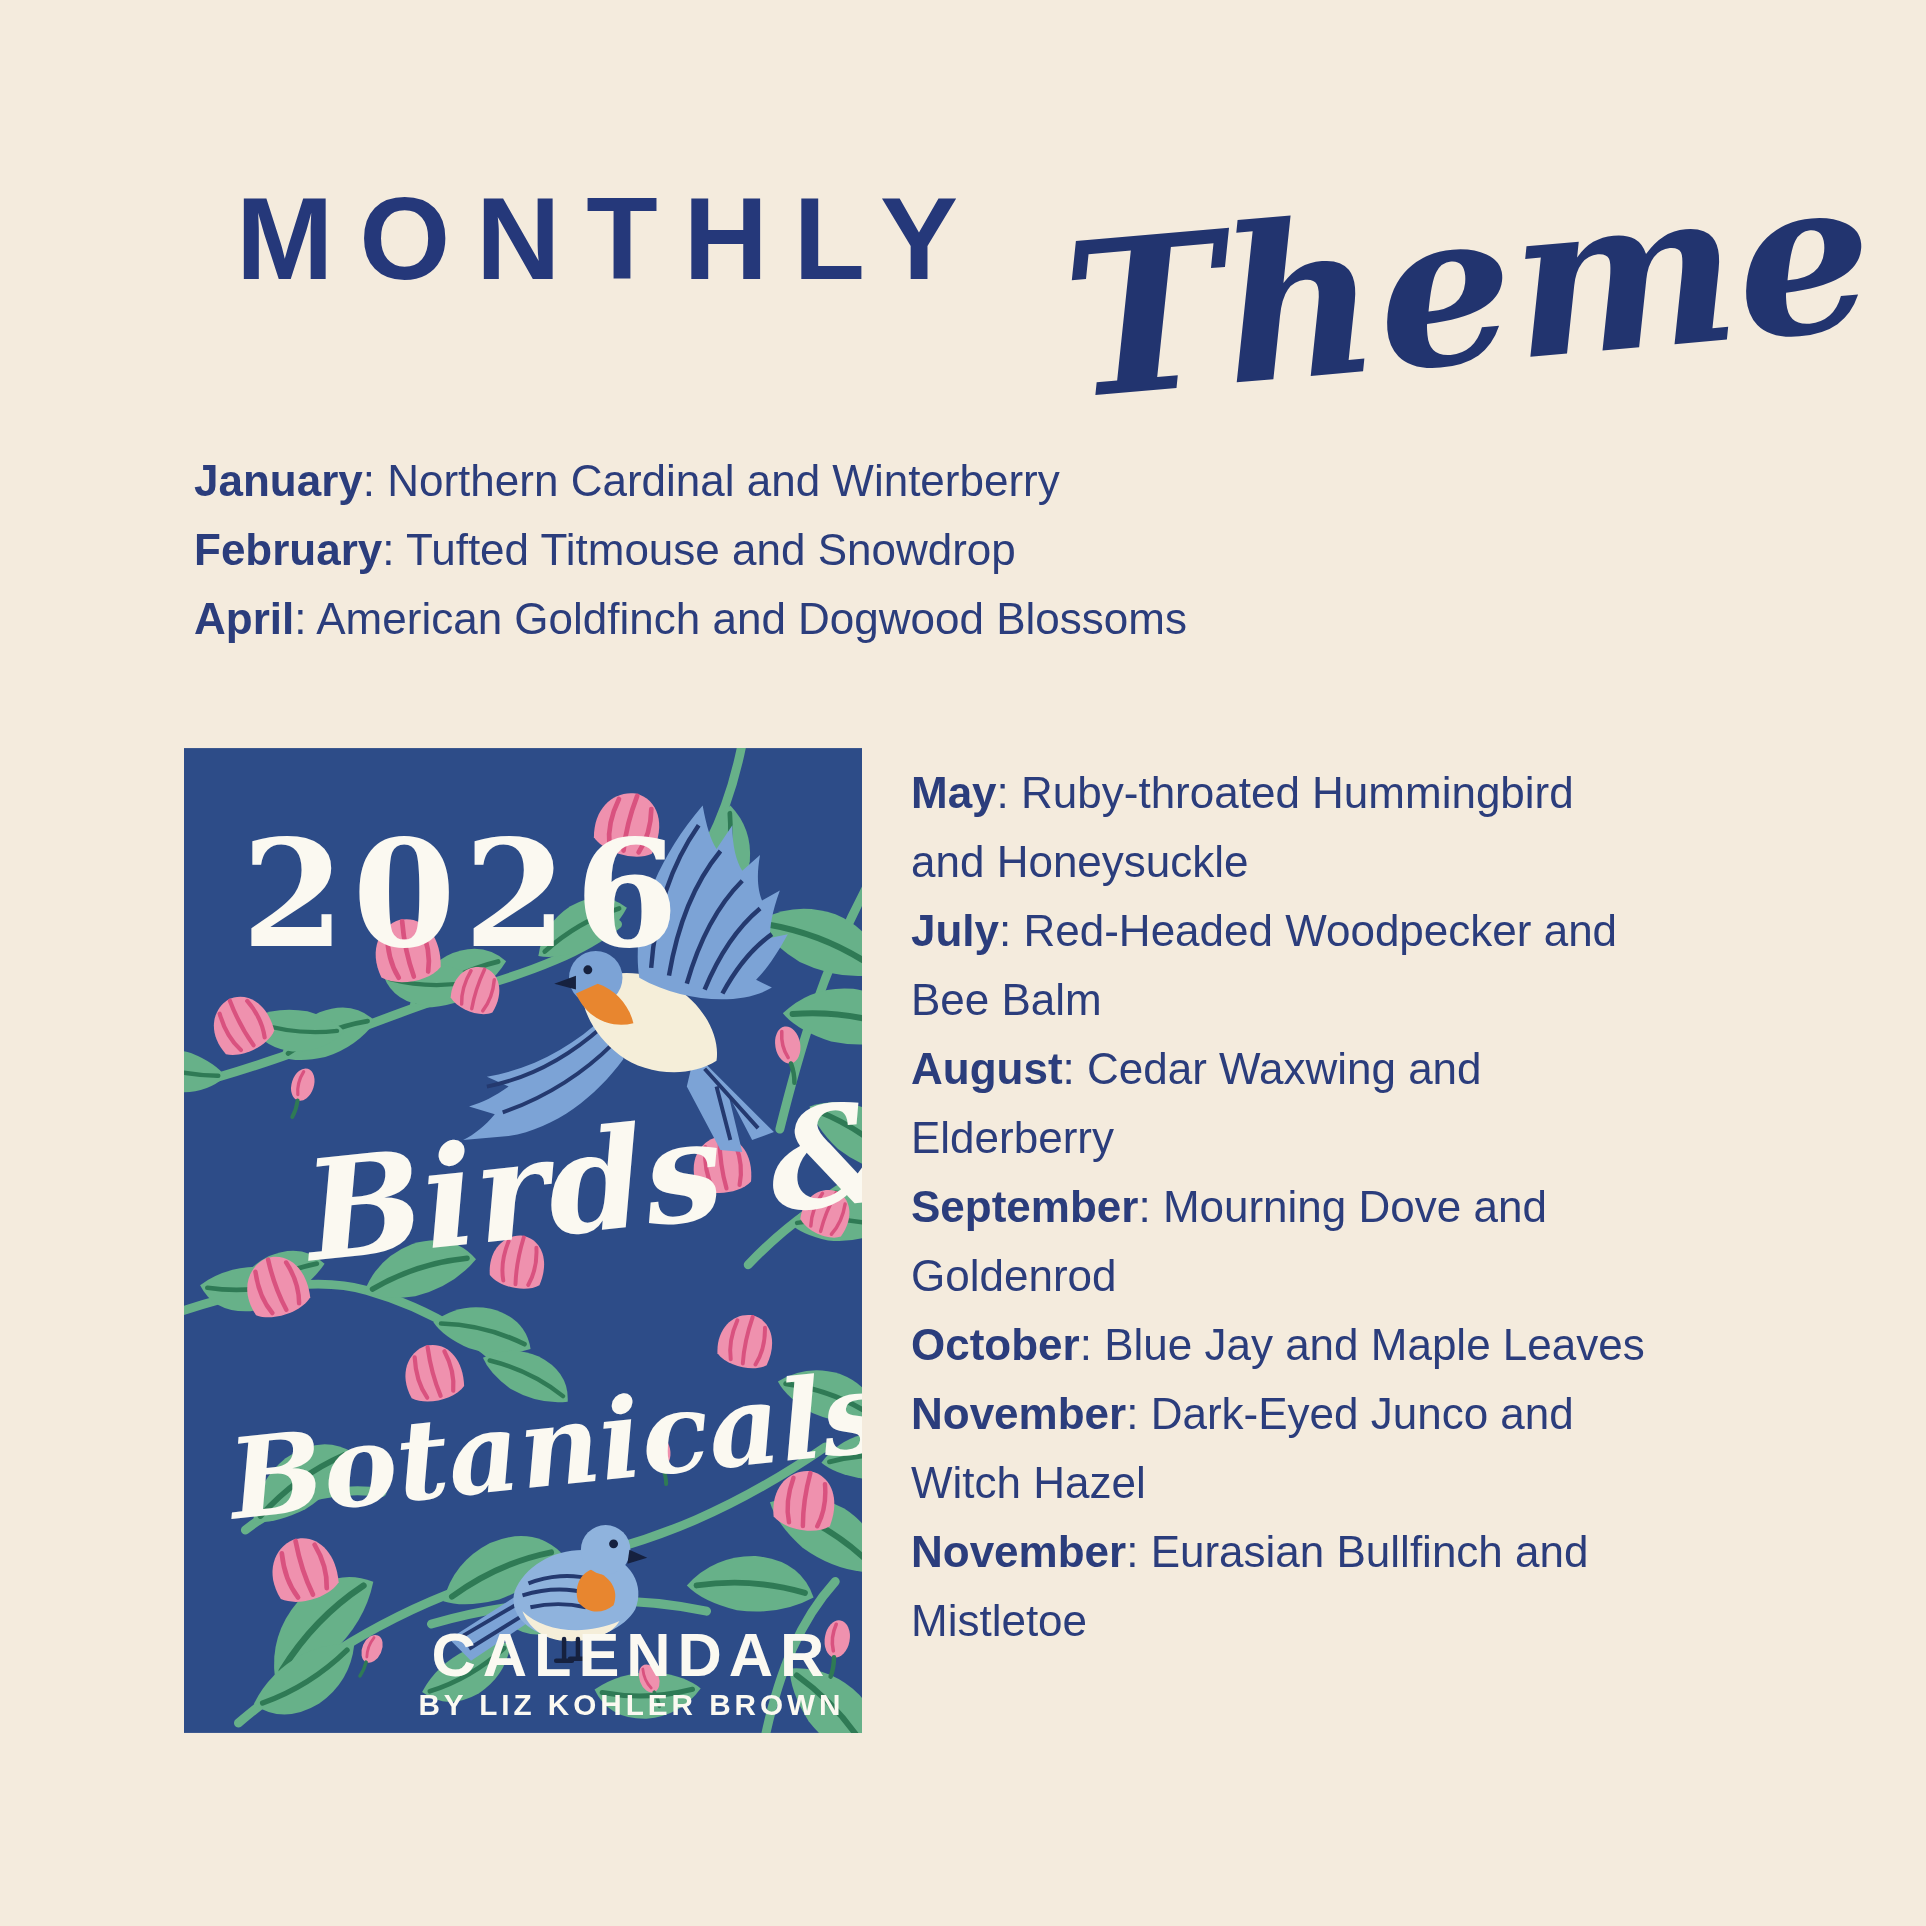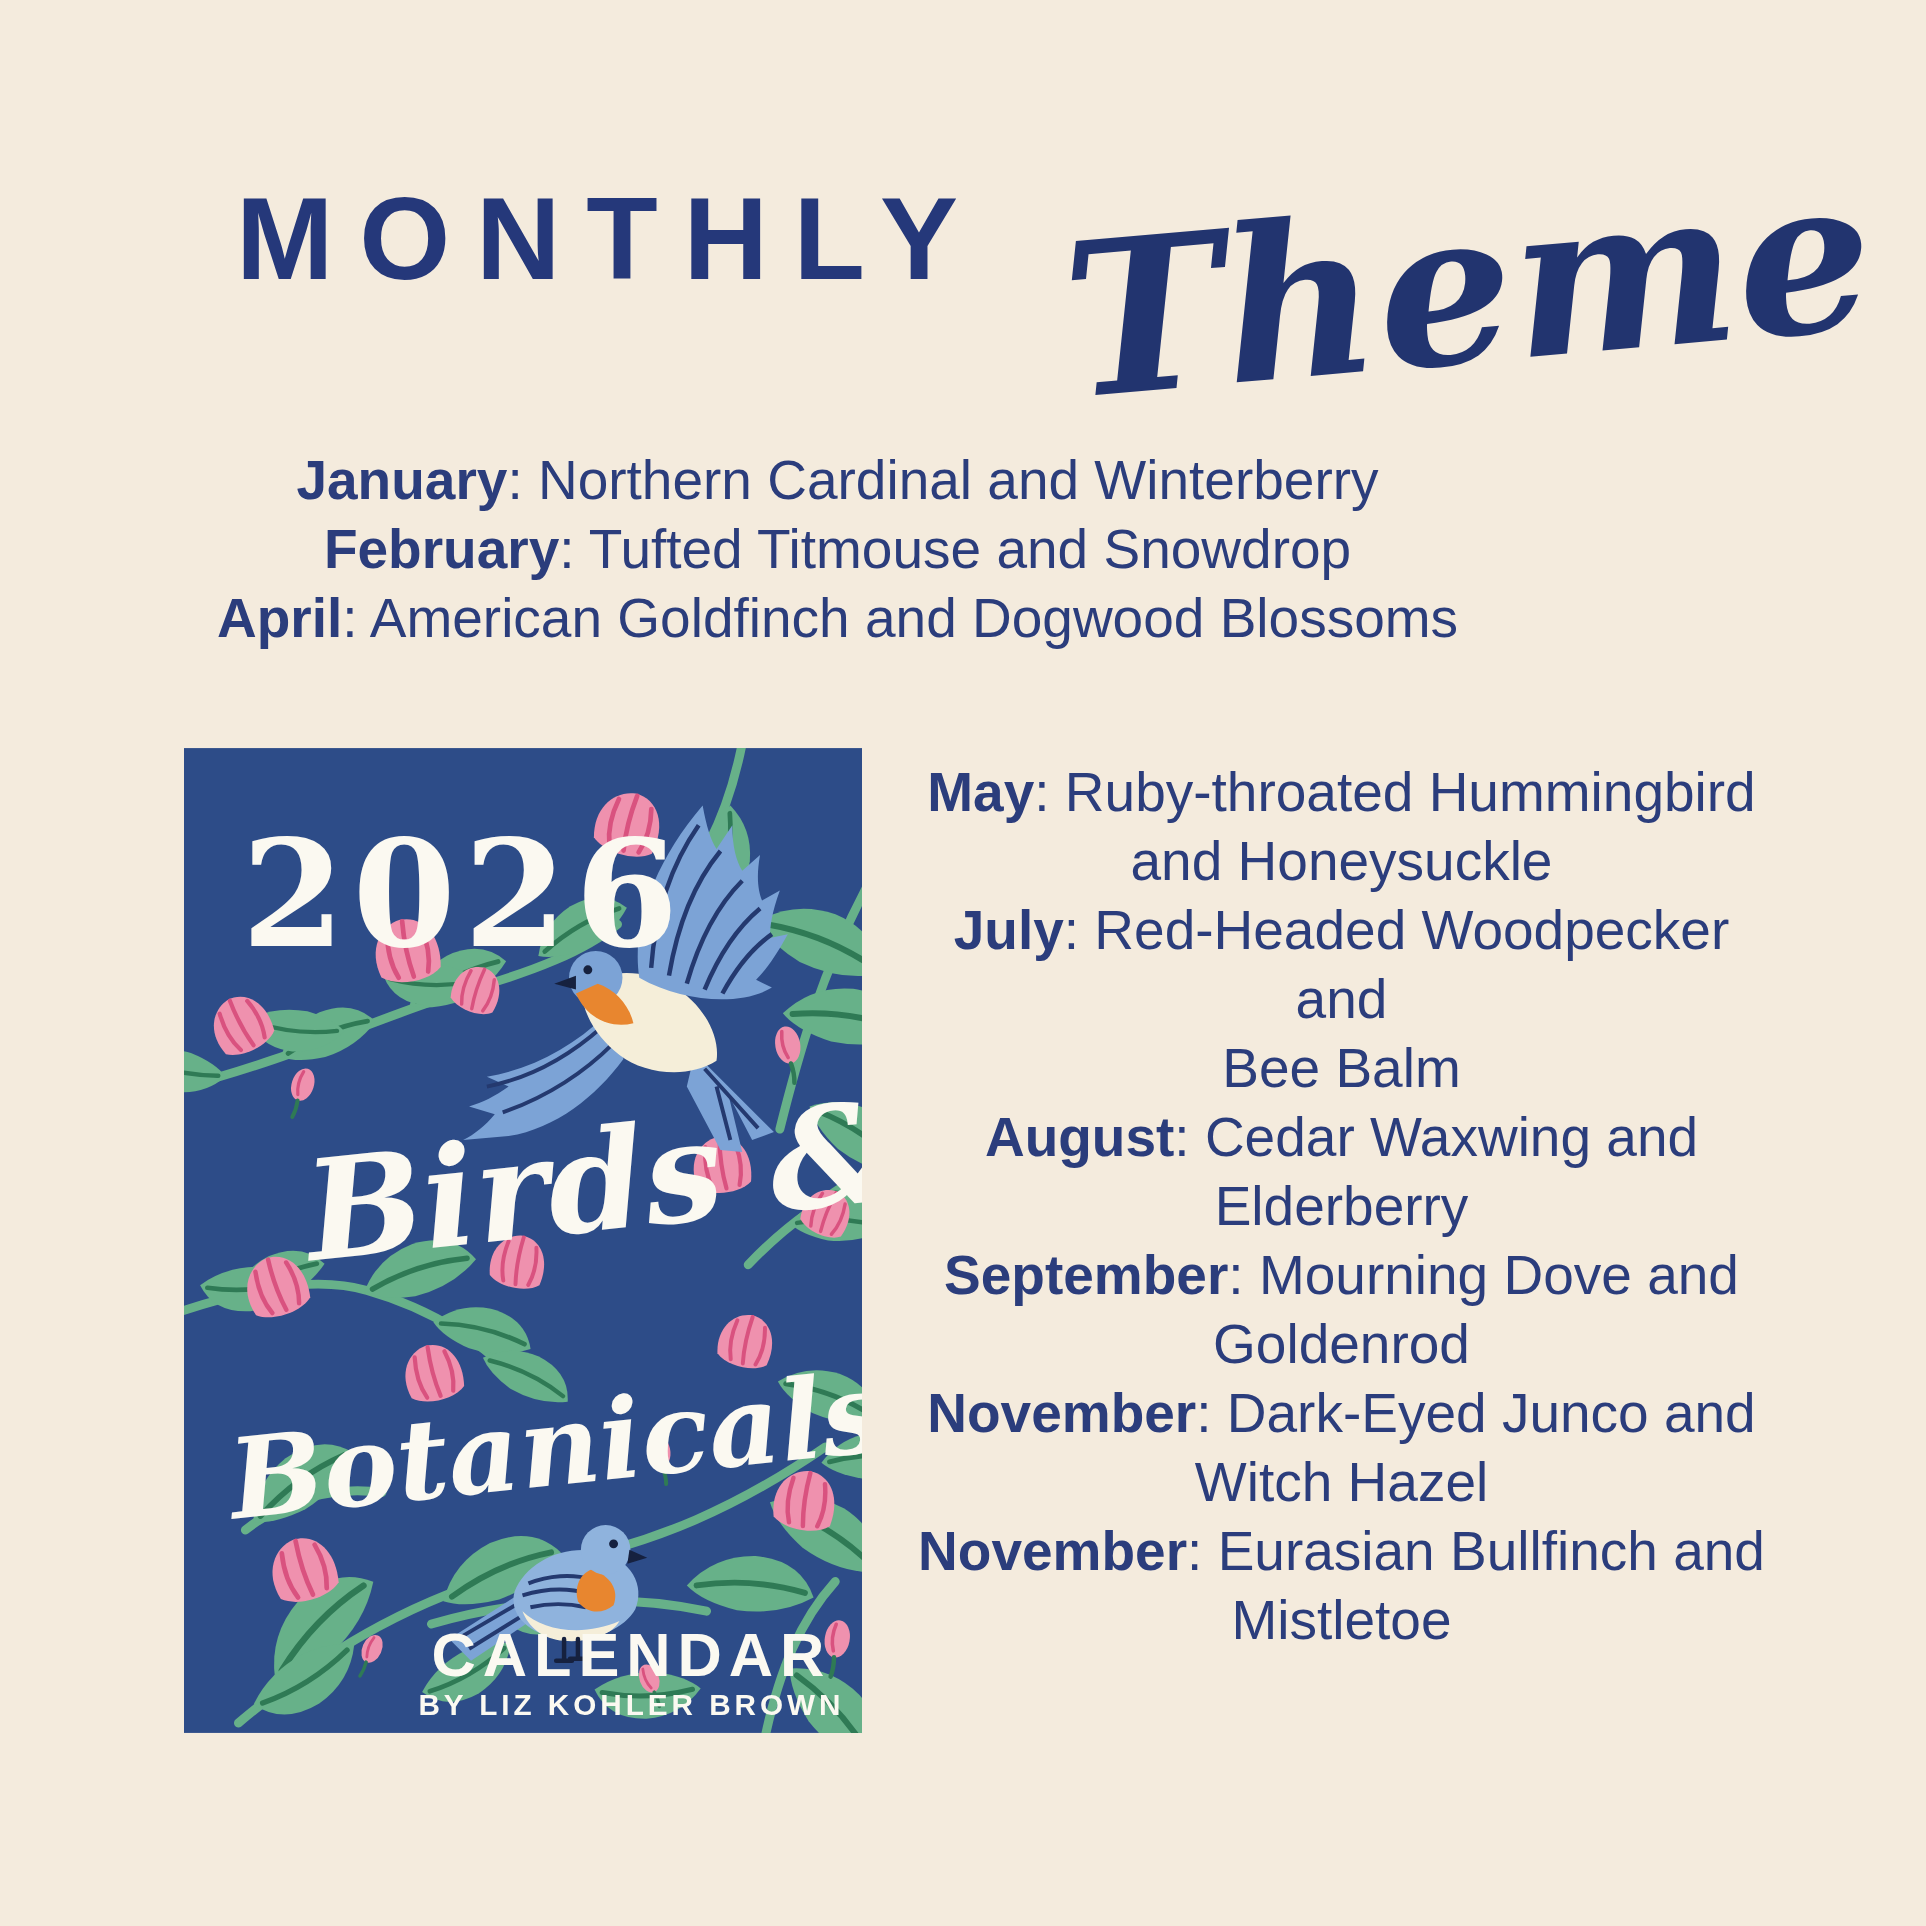--- a/index.html
+++ b/index.html
@@ -17,21 +17,21 @@
     position:absolute;left:236px;top:180px;
     font-size:117px;font-weight:700;
     letter-spacing:0.22em;
     color:#25387a;
     line-height:1;
     white-space:nowrap;
   }
   .title-theme-svg{position:absolute;left:1030px;top:83px;width:693px;height:376px;overflow:visible;}
 
   
-  .month-list{position:absolute;color:#2b3d7c;font-size:55px;line-height:69px;text-align:center;}
+  .month-list{position:absolute;color:#2b3d7c;font-size:44px;line-height:69px;}
   .month-list-top{left:194px;top:446px;width:1287px;}
   .month-list-right{left:911px;top:758px;width:861px;}
   .month-row{display:block;}
   .mn{font-weight:700;}
   .mt{white-space:pre-line;}
 
   
   .cover-svg{position:absolute;left:184px;top:748px;width:678px;height:985px;}
 </style>
 </head>
@@ -55,20 +55,21 @@
 
   <div class="month-list month-list-right">
     <div class="month-row"><span class="mn">May</span><span class="sep">: </span><span class="mt">Ruby-throated Hummingbird
 and Honeysuckle</span></div>
     <div class="month-row"><span class="mn">July</span><span class="sep">: </span><span class="mt">Red-Headed Woodpecker and
 Bee Balm</span></div>
     <div class="month-row"><span class="mn">August</span><span class="sep">: </span><span class="mt">Cedar Waxwing and
 Elderberry</span></div>
     <div class="month-row"><span class="mn">September</span><span class="sep">: </span><span class="mt">Mourning Dove and
 Goldenrod</span></div>
+    <div class="month-row"><span class="mn">October</span><span class="sep">: </span><span class="mt">Blue Jay and Maple Leaves</span></div>
     <div class="month-row"><span class="mn">November</span><span class="sep">: </span><span class="mt">Dark-Eyed Junco and
 Witch Hazel</span></div>
     <div class="month-row"><span class="mn">November</span><span class="sep">: </span><span class="mt">Eurasian Bullfinch and
 Mistletoe</span></div>
   </div>
 
   <svg class="cover-svg" viewBox="0 0 685 995">
     <defs>
       <g id="leaf">
         <path d="M0,0 Q16,-30 50,-38 Q88,-44 106,-16 Q82,6 46,10 Q16,10 0,0 Z" fill="#67b189"></path>

